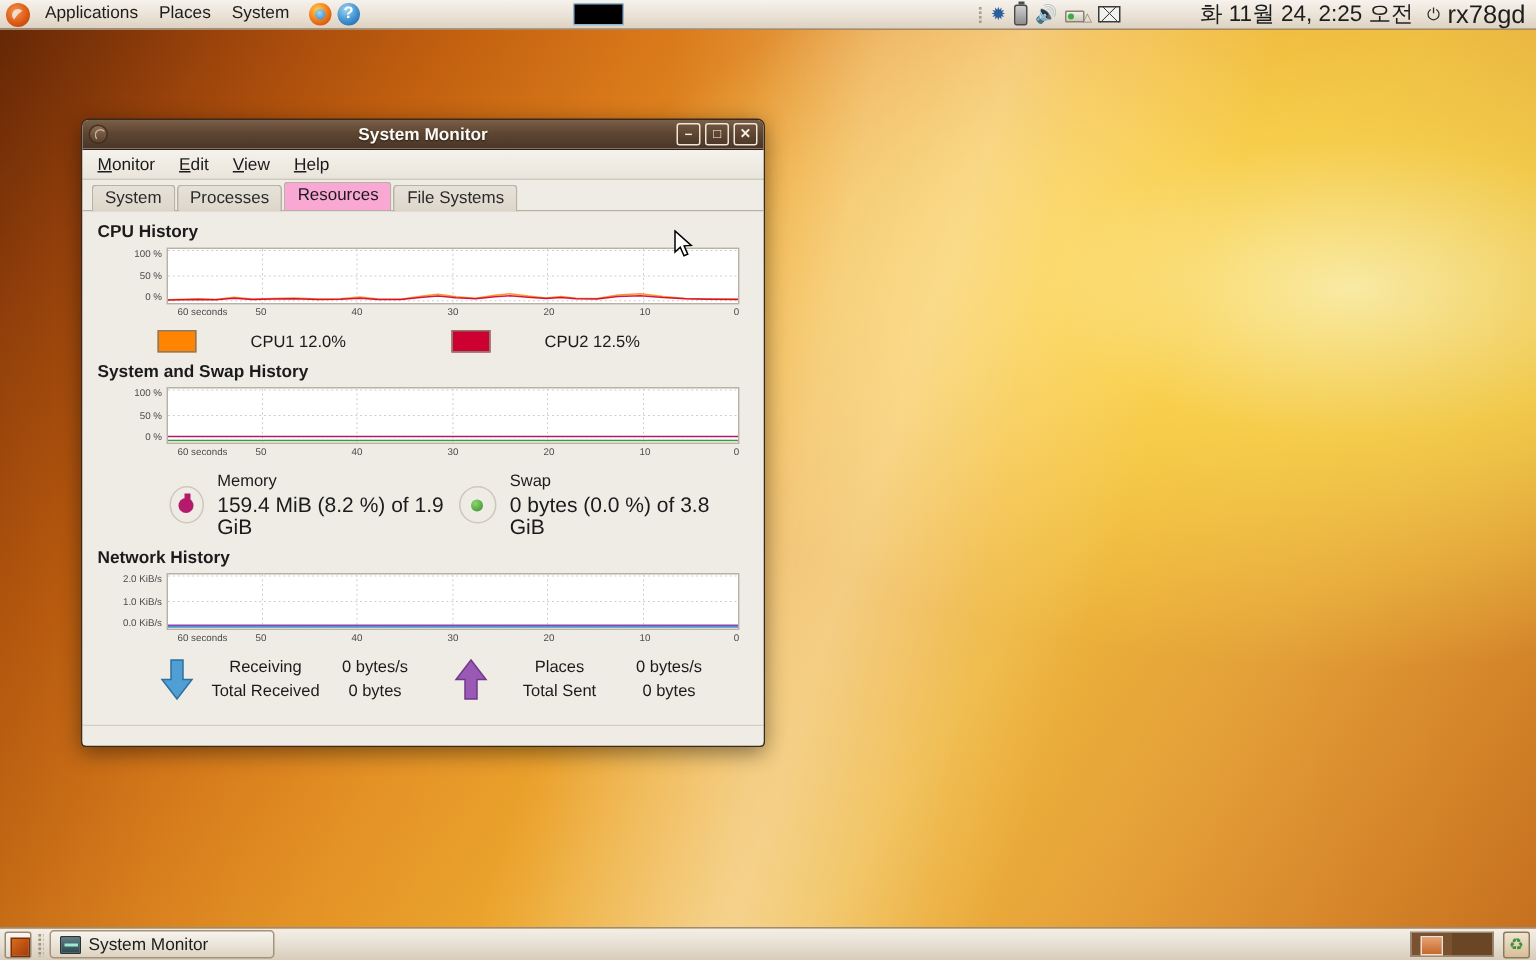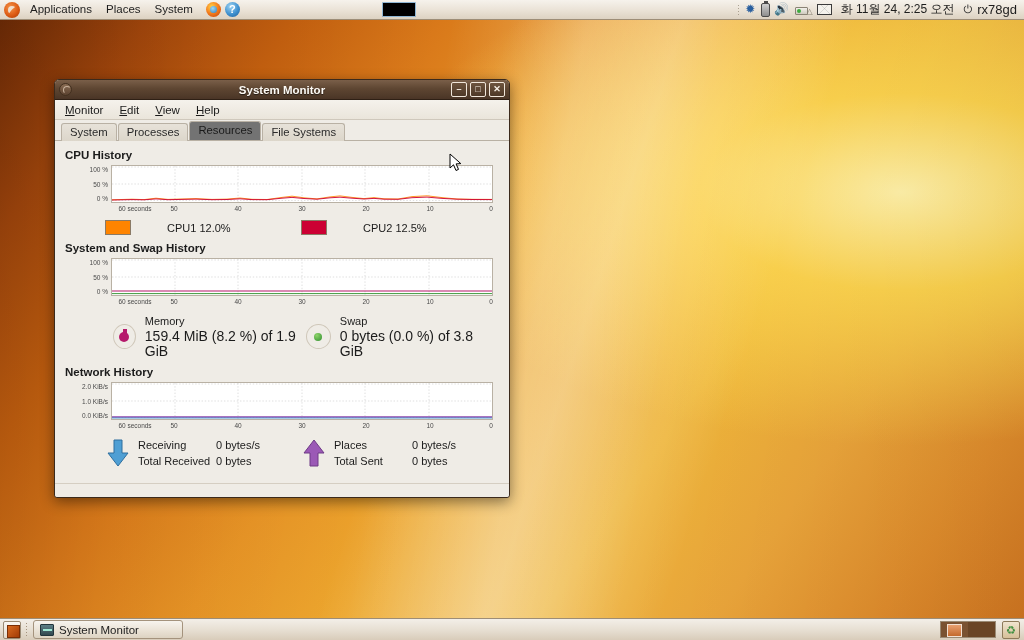--- a/index.html
+++ b/index.html
@@ -167,23 +167,23 @@
     position: relative;
   }
   .mail-icon::after {
     content: "";
     position: absolute;
     left: -1px; top: -1px;
     width: 15px; height: 11px;
     background: linear-gradient(135deg, transparent 46%, #3b3b3b 47%, #3b3b3b 49%, transparent 50%),
                 linear-gradient(-135deg, transparent 46%, #3b3b3b 47%, #3b3b3b 49%, transparent 50%);
   }
-  .clock-text { font-size: 12px; padding: 0 4px; white-space: nowrap; }
+  .clock-text { font-size: 15px; padding: 0 4px; white-space: nowrap; margin-left: 44px; }
   .power-icon { font-size: 11px; color:#2b2b2b; }
-  .user-text { font-size: 13px; padding-right: 2px; }
+  .user-text { font-size: 17px; padding-right: 2px; }
 
   
   #bottom-panel {
     position: absolute;
     bottom: 0; left: 0;
     width: 1024px; height: 22px;
     background: linear-gradient(180deg, #f3efe8 0%, #e6ded1 55%, #d8ccba 100%);
     border-top: 1px solid #9d8d77;
     display: flex;
     align-items: center;
@@ -358,21 +358,21 @@
     border: 1px solid #b9b1a4;
     border-bottom: none;
     border-radius: 3px 3px 0 0;
     background: linear-gradient(180deg,#e7e2d9,#dcd6ca);
     color: #2a2a2a;
     margin-right: 1px;
     position: relative;
     top: 1px;
   }
   .tab.active {
-    background: #737373;
+    background: #f9a8d4;
     color: #1a1a1a;
     top: 0;
     padding-bottom: 4px;
     z-index: 2;
   }
 
   #content {
     flex: 1;
     background: #efece6;
     padding: 8px 10px 0 10px;
@@ -470,21 +470,21 @@
     margin: -4px 0 0 -4px;
     border-radius: 50%;
     background: radial-gradient(circle at 35% 30%, #8fd46a, #2f8f2f);
   }
   .mem-text { font-size: 11px; line-height: 15px; color: #1b1b1b; }
   .mem-text .t2 { font-size: 14px; }
 
   .net-row { display: flex; margin-top: 5px; padding-left: 40px; }
   .net-item { display: flex; align-items: center; gap: 7px; width: 196px; }
   .arrow { width: 26px; height: 30px; }
-  .net-table { font-size: 11px; color: #1b1b1b; }
+  .net-table { font-size: 11px; color: #1b1b1b; text-align: center; }
   .net-line { display: flex; line-height: 16px; }
   .net-name { width: 78px; }
   .net-val { width: 68px; }
 
   #statusbar {
     height: 14px;
     border-top: 1px solid #d5cec2;
     background: #efece6;
     border-radius: 0 0 3px 3px;
   }

